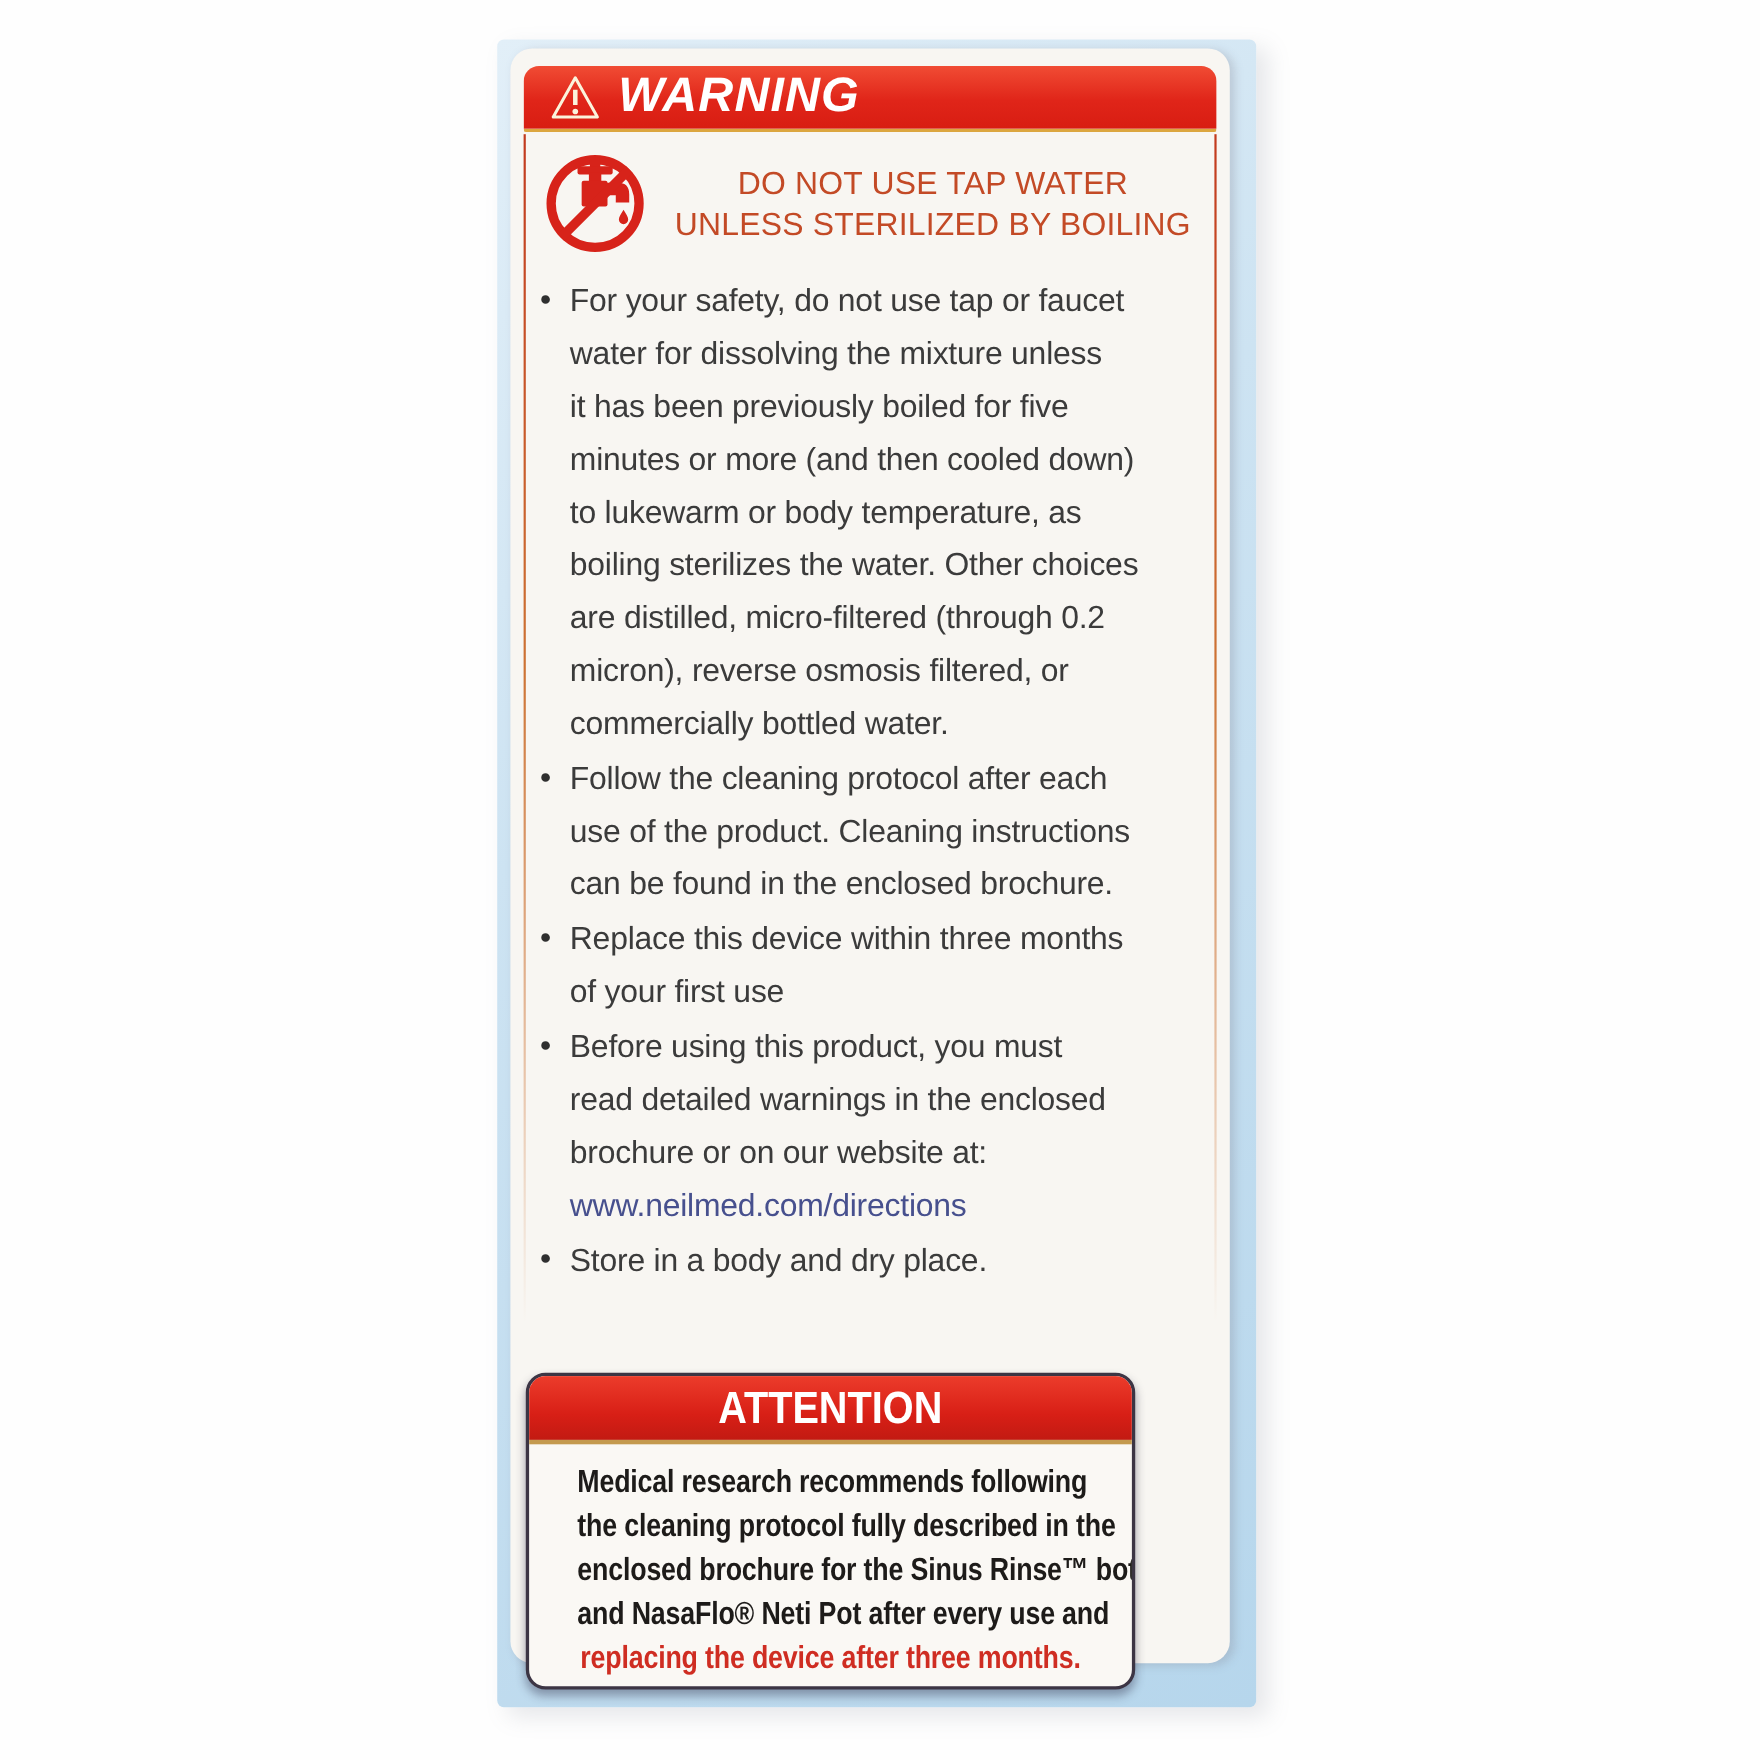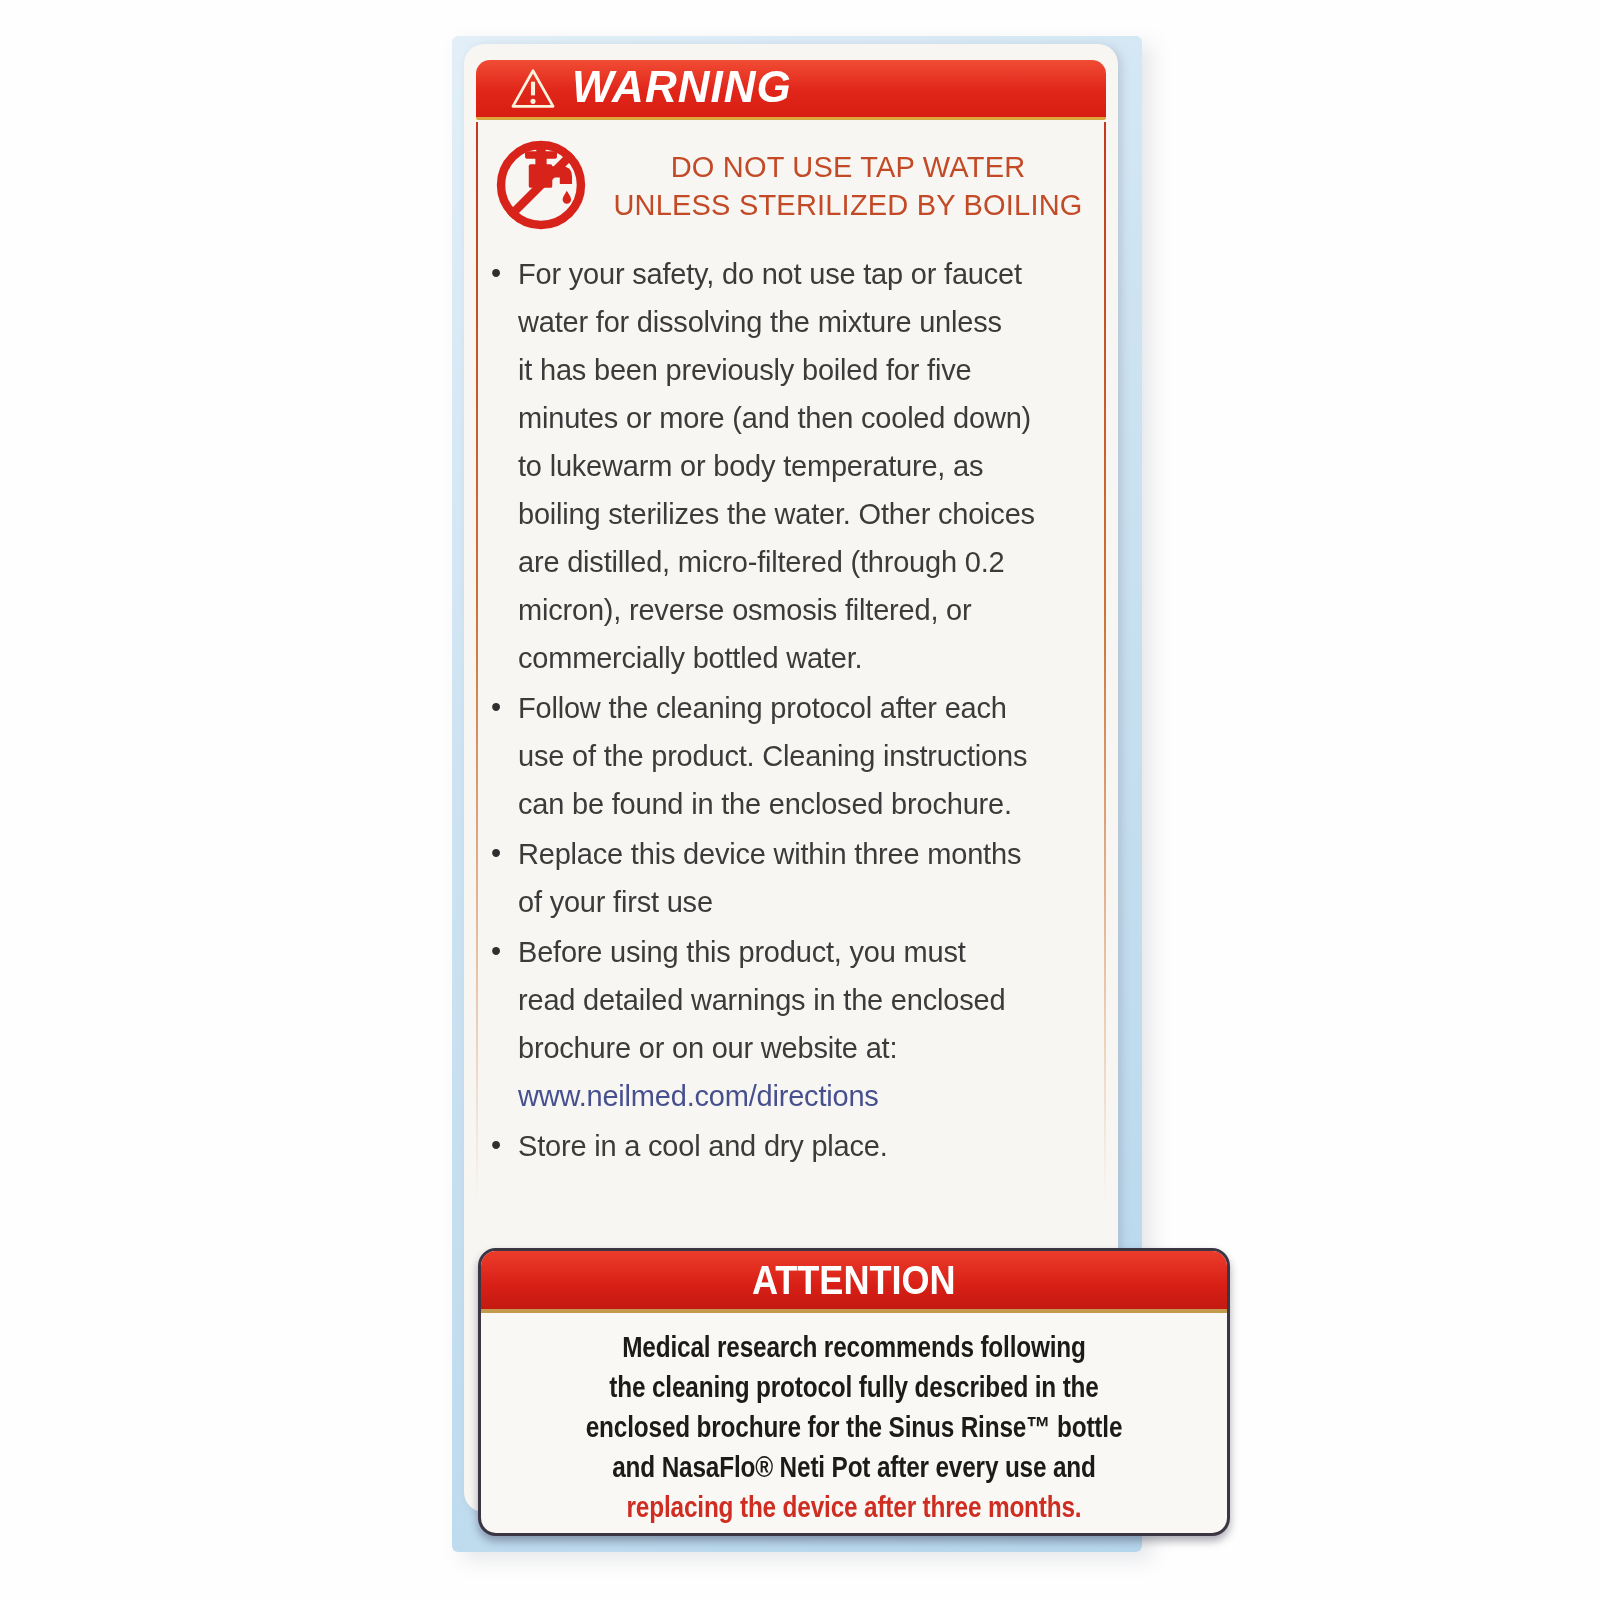--- a/index.html
+++ b/index.html
@@ -7,39 +7,39 @@
          font-family:"Liberation Sans", sans-serif;}
   .package{position:absolute;left:452px;top:36px;width:690px;height:1516px;border-radius:6px;
            background:linear-gradient(145deg,#e2eff8 0%,#cde3f2 38%,#b6d6ec 100%);
            box-shadow:10px 8px 20px rgba(120,130,145,.18);}
   .label{position:absolute;left:464px;top:44px;width:654px;height:1468px;background:#f8f6f2;
          border-radius:20px;box-shadow:4px 2px 8px rgba(130,130,145,.28);}
   
   .warn-band{position:absolute;left:12px;top:16px;width:630px;height:60px;box-sizing:border-box;
              background:linear-gradient(#f14c34 0%,#e02519 55%,#d81d12 100%);
              border-radius:14px 14px 2px 2px;border-bottom:3px solid #dca63f;
-             display:flex;align-items:center;padding-left:34px;gap:16px;}
+             display:flex;align-items:center;padding-left:24px;gap:16px;}
   .warn-title{color:#ffffff;font-style:italic;font-weight:700;font-size:44px;letter-spacing:1px;
               transform:scaleX(1.0);line-height:1;padding-bottom:4px;}
   .side-line{position:absolute;top:78px;width:2px;height:1080px;
              background:linear-gradient(180deg,#c23a1e 0%,#cd7334 45%,rgba(205,115,52,0) 100%);}
   .side-line.l{left:12px;} .side-line.r{left:640px;}
   
   .no-tap{position:absolute;left:30px;top:94px;width:94px;height:94px;}
   .tap-heading{position:absolute;left:126px;top:104px;width:516px;text-align:center;
                color:#c34a26;font-size:29px;line-height:38px;white-space:pre;letter-spacing:.2px;}
   
   .bullets{position:absolute;left:26px;top:206px;width:606px;margin:0;padding:0;list-style:none;
            color:#3b3b3b;font-size:29px;line-height:48px;letter-spacing:-.2px;}
   .bullets li{position:relative;padding-left:28px;margin:0 0 2px 0;}
   .bullets li::before{content:"\2022";position:absolute;left:1px;top:-1px;color:#2f2f2f;}
   .bt{white-space:pre;}
   .weblink{display:block;color:#47508e;text-decoration:none;white-space:pre;}
   
-  .attention{position:absolute;left:14px;top:1204px;width:752px;height:288px;box-sizing:border-box;
+  .attention{position:absolute;left:14px;top:1204px;width:554px;height:288px;box-sizing:border-box;
              background:#faf8f4;border:3px solid #3c3544;border-radius:18px;overflow:hidden;
              box-shadow:0 5px 9px rgba(45,45,70,.4);}
   .att-band{height:58px;background:linear-gradient(#ec3c2b 0%,#d81f16 60%,#c21a12 100%);
             border-bottom:4px solid #c49a4e;display:flex;align-items:center;justify-content:center;}
   .att-title{color:#ffffff;font-weight:700;font-size:41px;line-height:1;transform:scaleX(.88);
              letter-spacing:0;}
   .att-body{padding-top:14px;text-align:center;}
   .att-dark,.att-red{font-weight:700;font-size:29px;line-height:40px;color:#1d1b19;
                      white-space:pre;transform:scaleX(.84);transform-origin:50% 50%;
                      letter-spacing:-.2px;}
@@ -95,21 +95,21 @@
 use of the product. Cleaning instructions
 can be found in the enclosed brochure.</span></li>
       <li><span class="bt">Replace this device within three months
 of your first use</span></li>
       <li>
         <span class="bt">Before using this product, you must
 read detailed warnings in the enclosed
 brochure or on our website at:</span>
         <span class="weblink">www.neilmed.com/directions</span>
       </li>
-      <li><span class="bt">Store in a cool and dry place.</span></li>
+      <li><span class="bt">Store in a body and dry place.</span></li>
     </ul>
 
     <div class="attention">
       <div class="att-band">
         <span class="att-title">ATTENTION</span>
       </div>
       <div class="att-body">
         <div class="att-dark">Medical research recommends following
 the cleaning protocol fully described in the
 enclosed brochure for the Sinus Rinse™ bottle

